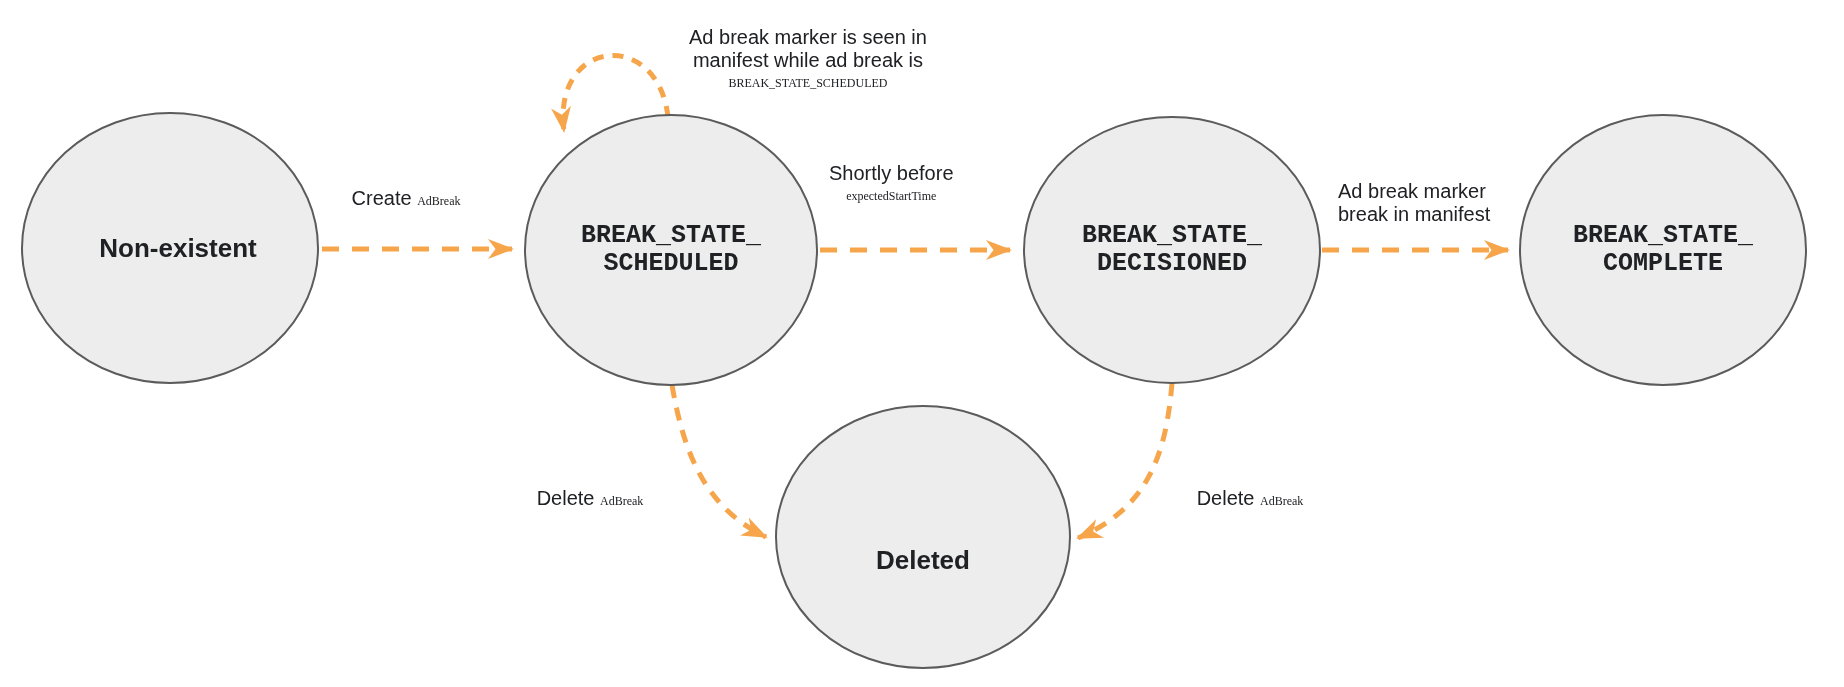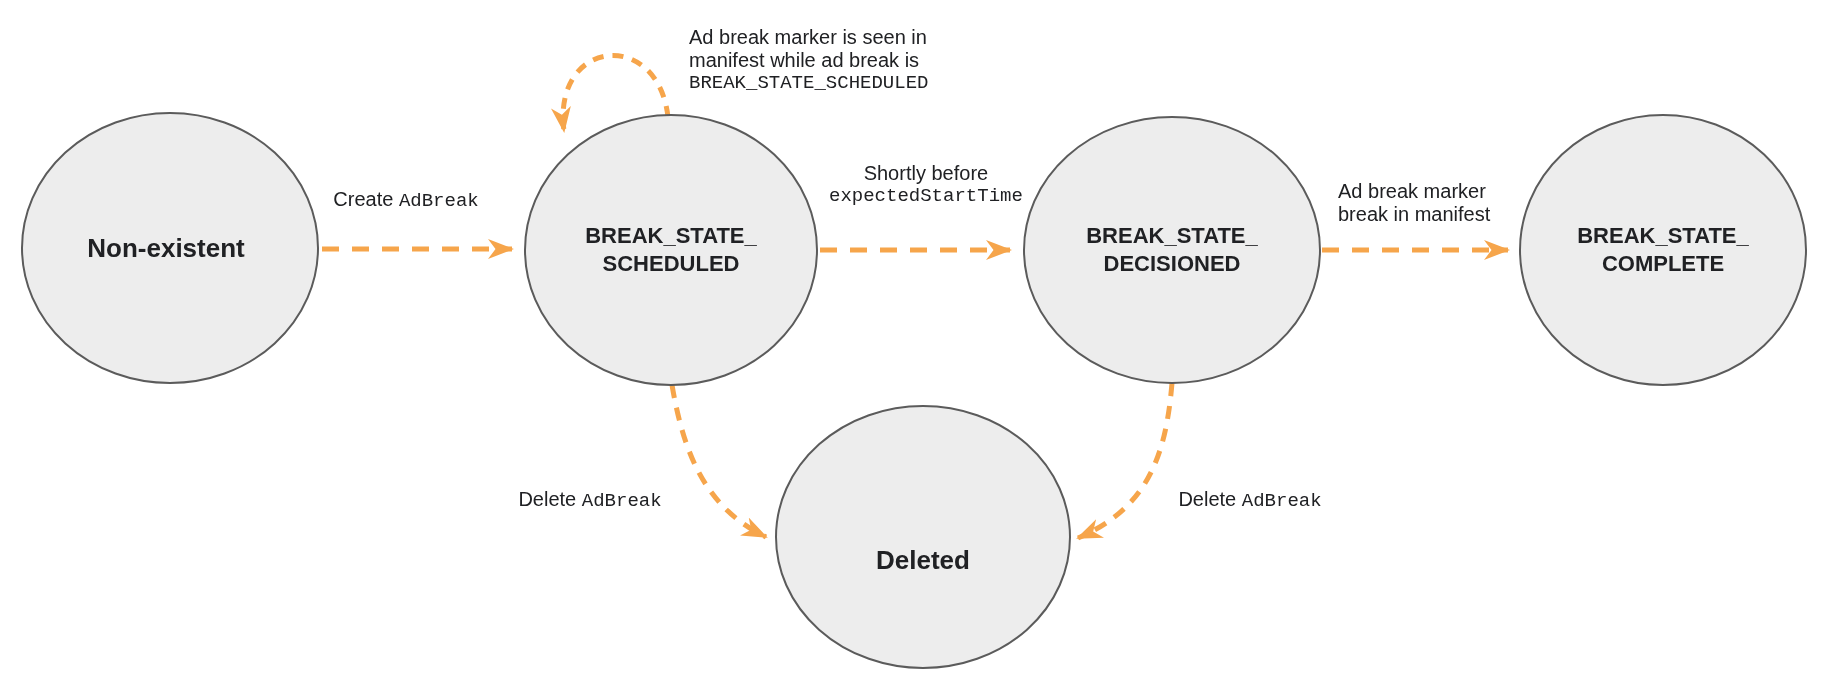--- a/index.html
+++ b/index.html
@@ -47,41 +47,41 @@
   .state-label {
     position: absolute;
     transform: translate(-50%, -50%);
     text-align: center;
     font-weight: bold;
     white-space: nowrap;
     color: var(--text);
   }
   .state-label.sans { font-size: 26px; }
   .state-label.mono {
-    font-family: Liberation Sans, sans-serif;
-    font-size: 22px;
+    font-family: Liberation Mono, monospace;
+    font-size: 25px;
     line-height: 28px;
     letter-spacing: 0px;
   }
 
   
   .edge-label {
     position: absolute;
     font-size: 20px;
     line-height: 23px;
     white-space: nowrap;
     color: var(--text);
   }
   .edge-label.centered {
     transform: translate(-50%, -50%);
     text-align: left;
   }
   .mono {
-    font-family: Liberation Mono, monospace;
-    font-size: 19px;
+    font-family: Liberation Serif, serif;
+    font-size: 12px;
   }
 </style>
 </head>
 <body>
 
 <div class="stage">
 
   <svg class="diagram-shapes" width="1844" height="687" viewBox="0 0 1844 687">
     <defs>
       <marker id="arrowhead" markerUnits="userSpaceOnUse" markerWidth="30" markerHeight="24" refX="24" refY="10" orient="auto">
@@ -96,21 +96,21 @@
     <path class="edge curve" d="M 672 385 C 684 455, 706 508, 766 537" marker-end="url(#arrowhead)"></path>
     <path class="edge curve" d="M 1172 383 C 1166 455, 1148 508, 1078 538" marker-end="url(#arrowhead)"></path>
 
     <ellipse class="node" cx="170" cy="248" rx="148" ry="135"></ellipse>
     <ellipse class="node" cx="671" cy="250" rx="146" ry="135"></ellipse>
     <ellipse class="node" cx="1172" cy="250" rx="148" ry="133"></ellipse>
     <ellipse class="node" cx="1663" cy="250" rx="143" ry="135"></ellipse>
     <ellipse class="node" cx="923" cy="537" rx="147" ry="131"></ellipse>
   </svg>
 
-  <div class="state-label sans" style="left:166px; top:248px;">Non-existent</div>
+  <div class="state-label sans" style="left:178px; top:248px;">Non-existent</div>
 
   <div class="state-label mono" style="left:671px; top:250px;">
     <div>BREAK_STATE_</div>
     <div>SCHEDULED</div>
   </div>
 
   <div class="state-label mono" style="left:1172px; top:250px;">
     <div>BREAK_STATE_</div>
     <div>DECISIONED</div>
   </div>
@@ -119,21 +119,21 @@
     <div>BREAK_STATE_</div>
     <div>COMPLETE</div>
   </div>
 
   <div class="state-label sans" style="left:923px; top:560px;">Deleted</div>
 
   <div class="edge-label centered" style="left:406px; top:200px;">
     <span>Create </span><span class="mono">AdBreak</span>
   </div>
 
-  <div class="edge-label" style="left:689px; top:26px;">
+  <div class="edge-label" style="left:689px; top:26px;text-align:center;">
     <div>Ad break marker is seen in</div>
     <div>manifest while ad break is</div>
     <div class="mono">BREAK_STATE_SCHEDULED</div>
   </div>
 
   <div class="edge-label" style="left:829px; top:162px;text-align:center;">
     <div>Shortly before</div>
     <div class="mono">expectedStartTime</div>
   </div>
 

